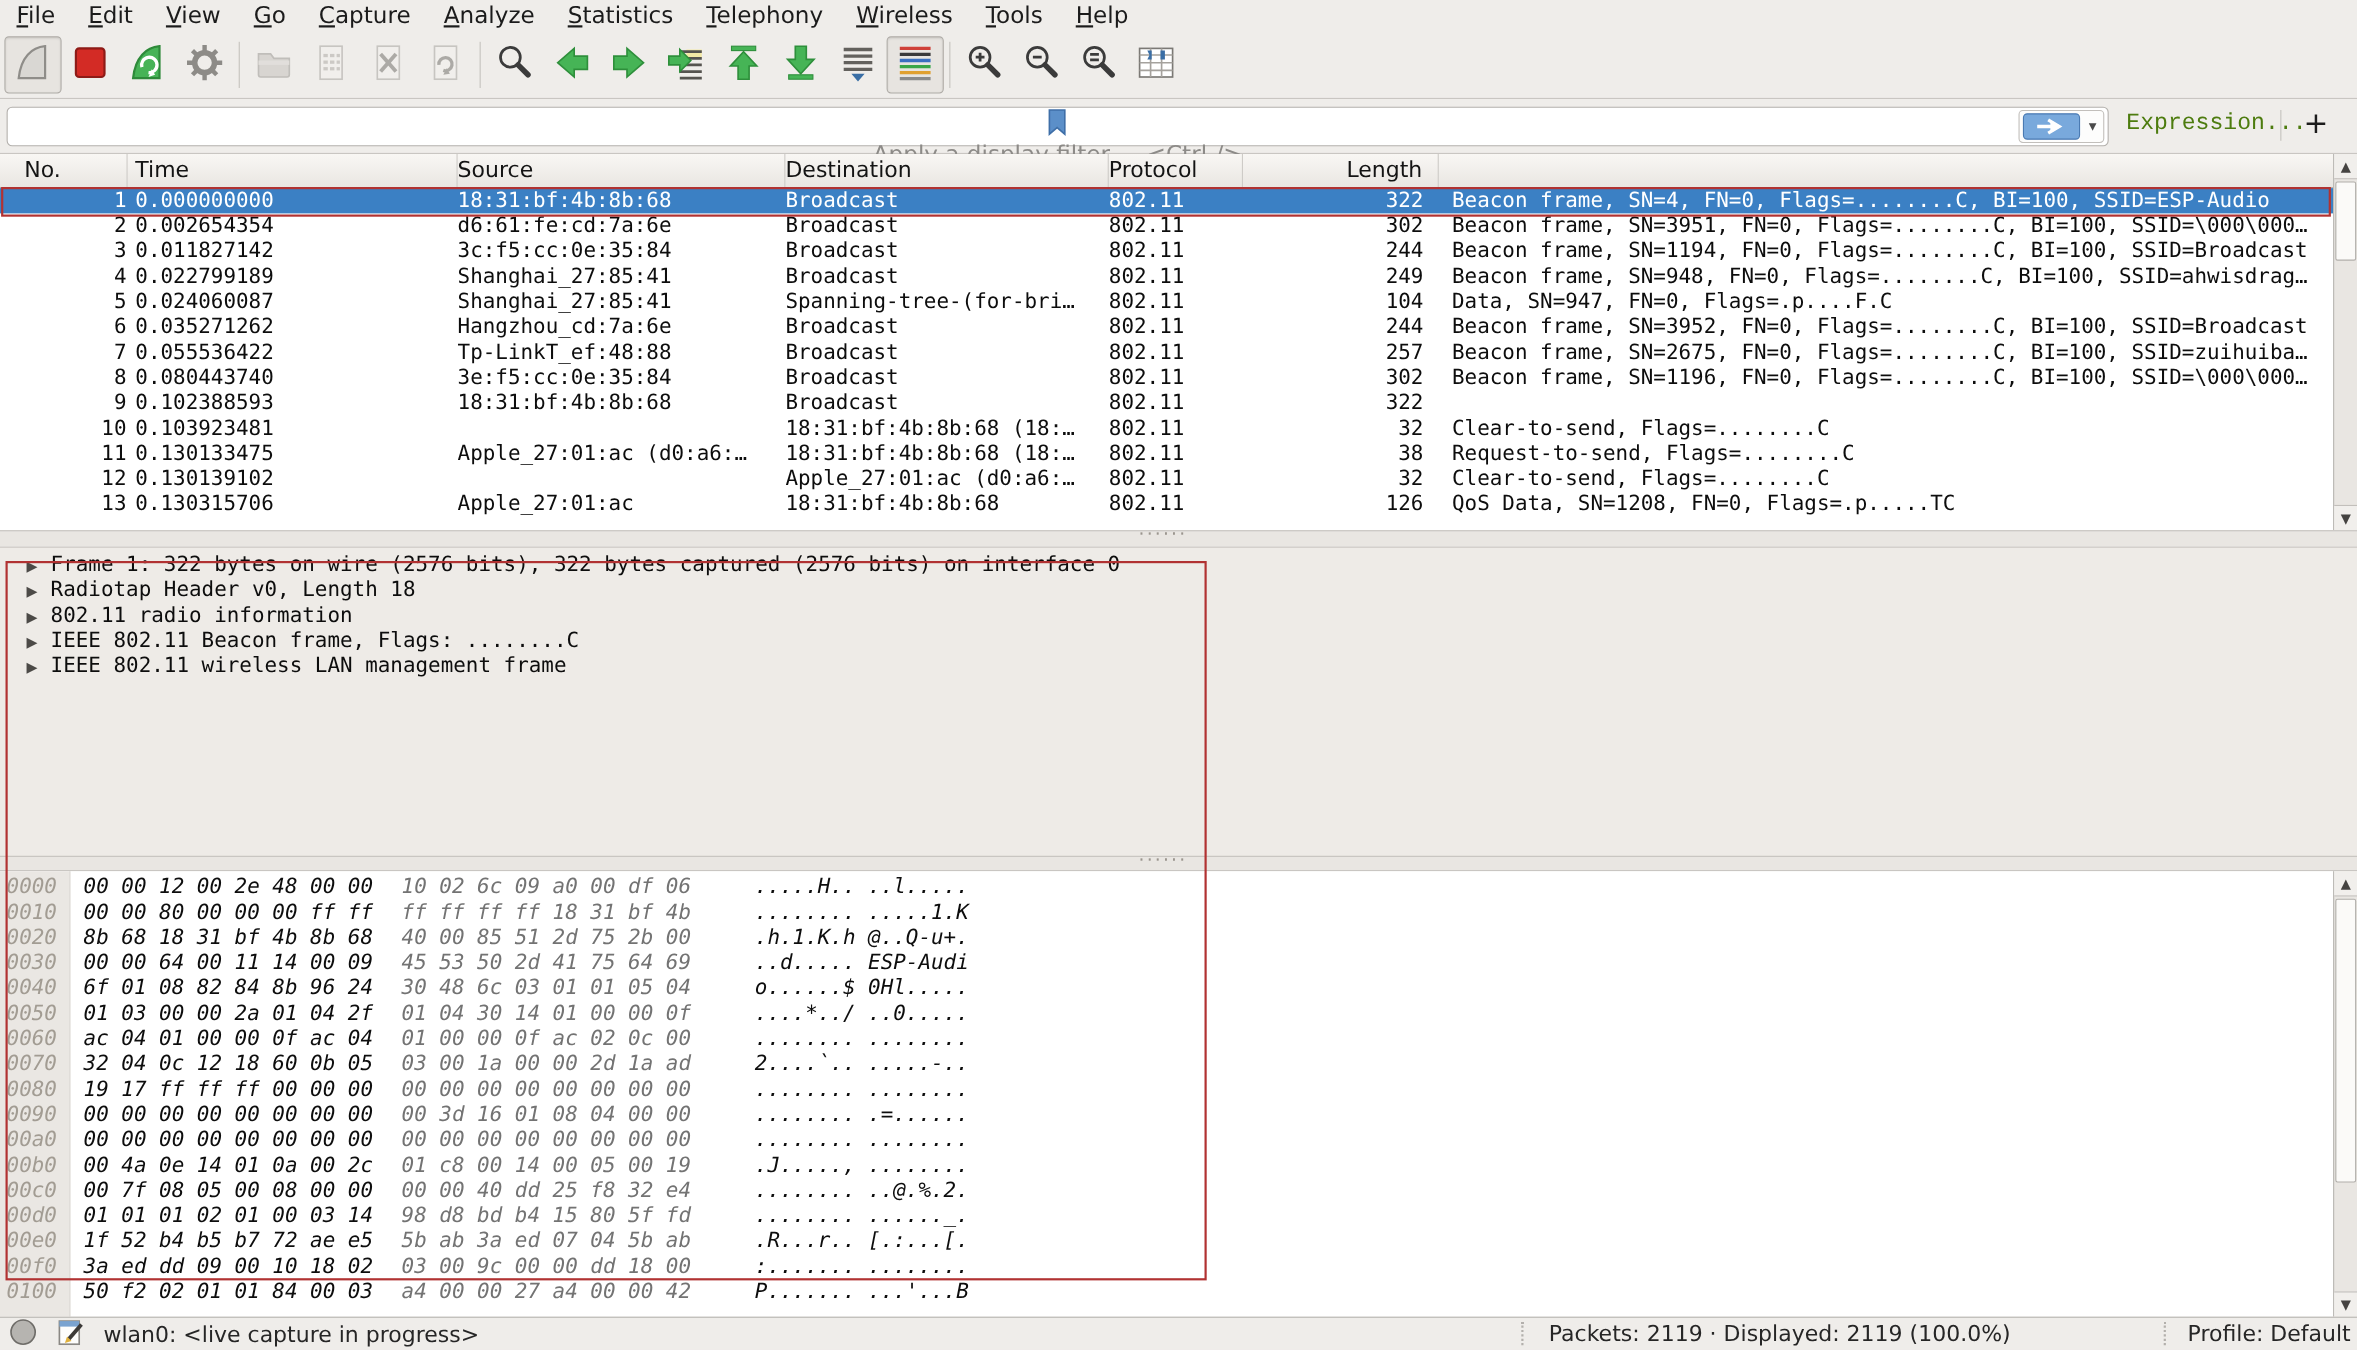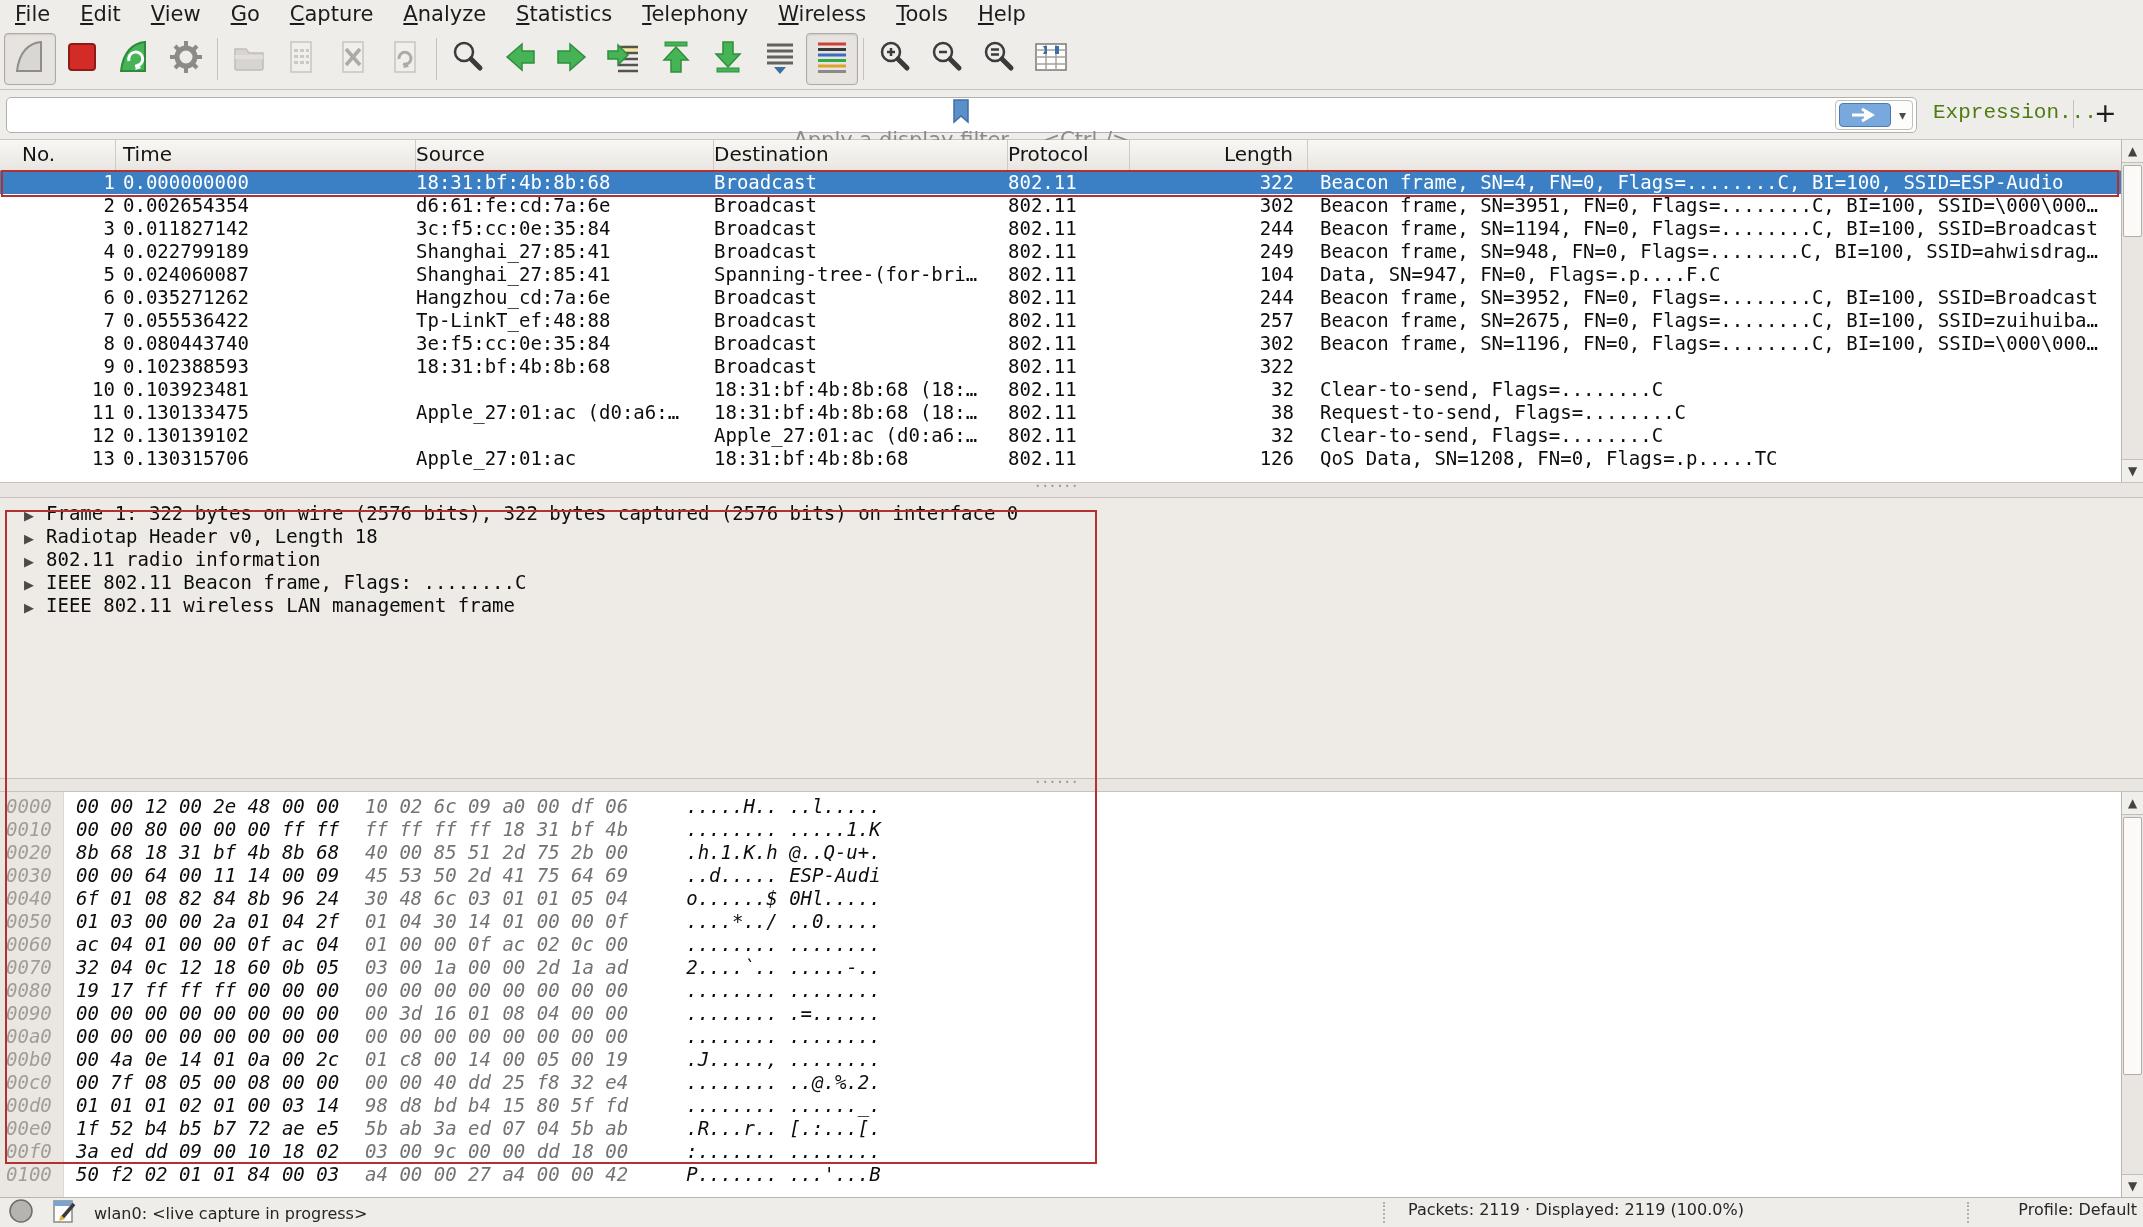--- a/index.html
+++ b/index.html
@@ -72,21 +72,21 @@
   
   .scroll { position:absolute; right:0; width:22px; background:#e9e6e2; border-left:1px solid #b9b6b2; }
   #sb-list { top:0; height:342px; }
   #sb-hex { top:0; height:405px; }
   .sb-btn { position:absolute; left:0; width:21px; height:23px; background:#f1efec; display:flex; align-items:center; justify-content:center; font-size:12px; color:#454341; }
   .sb-up { top:0; border-bottom:1px solid #c2bfbb; }
   .sb-down { bottom:0; border-top:1px solid #c2bfbb; }
   .sb-thumb { position:absolute; left:1px; width:19px; background:#fbfaf8; border:1px solid #b1aeaa; border-radius:2px; }
 
   
-  .statusbar { position:absolute; top:1197px; left:0; width:2143px; height:30px; background:#efedea; border-top:1px solid #b9b6b2; font-size:16px; color:#262626; }
+  .statusbar { position:absolute; top:1197px; left:0; width:2143px; height:30px; background:#efedea; border-top:1px solid #b9b6b2; font-size:20px; color:#262626; }
   .sb-left { position:absolute; left:8px; top:0; height:30px; display:flex; align-items:center; }
   .iface-text { margin-left:14px; }
   .sb-sep { position:absolute; top:4px; height:21px; border-left:2px dotted #b3b0ac; }
   .packets-text { position:absolute; left:1408px; top:2px; }
   .profile-text { position:absolute; right:6px; top:2px; }
 
   
   .ann { position:absolute; border:2px solid #b13232; pointer-events:none; z-index:60; }
   #ann-row { left:1px; top:170px; width:2118px; height:27px; }
   #ann-big { left:5px; top:510px; width:1092px; height:654px; }

